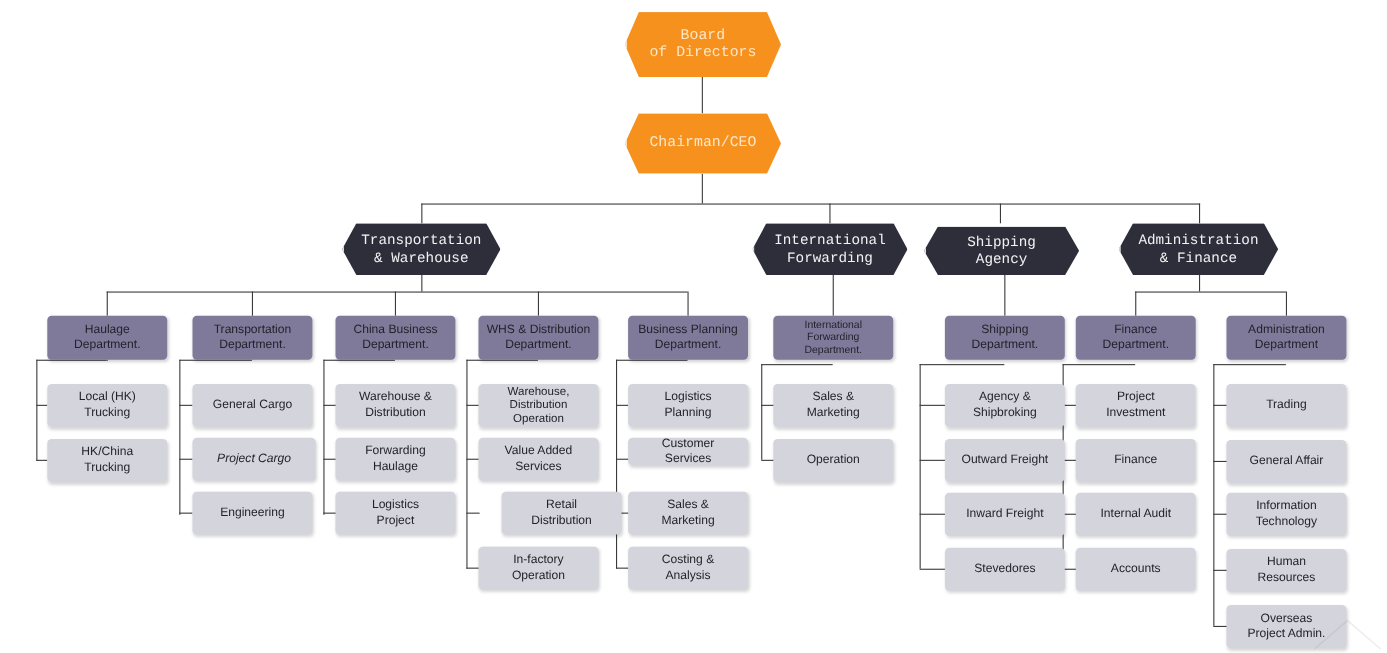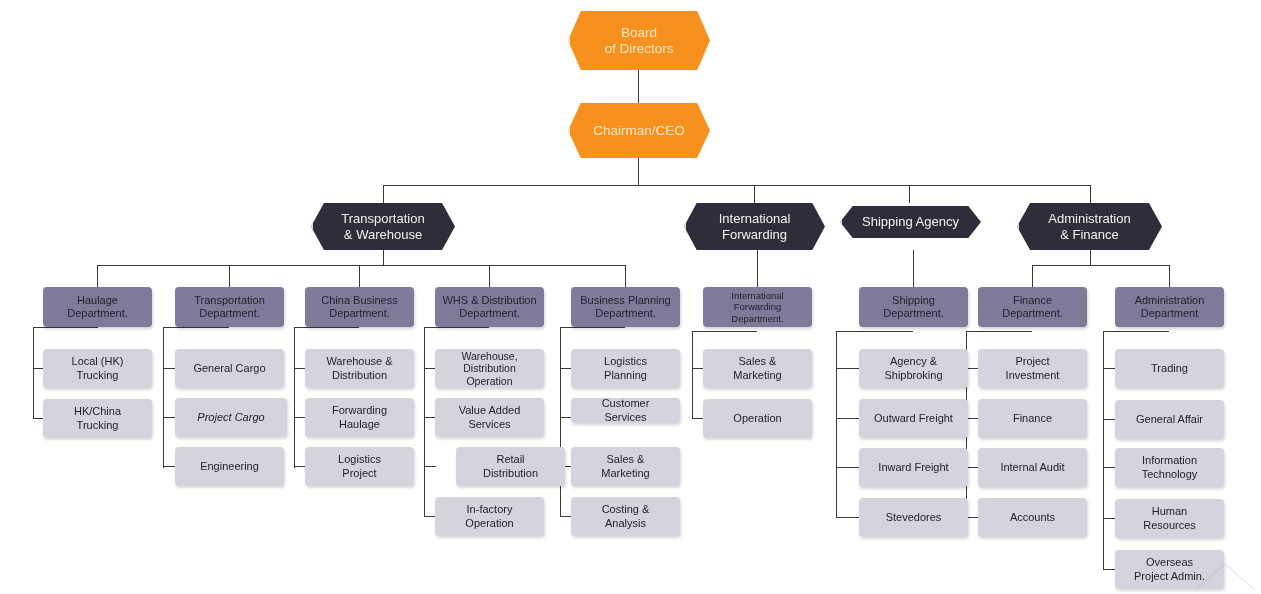--- a/index.html
+++ b/index.html
@@ -22,20 +22,21 @@
   
   .hex{
     position:absolute;
     display:flex;align-items:center;justify-content:center;
     text-align:center;
     color:#ffffff;
     line-height:1.18;
     clip-path:polygon(9% 0%,91% 0%,100% 50%,91% 100%,9% 100%,0% 50%);
     box-sizing:border-box;
     padding:0 14px;
+    font-family:Liberation Mono, monospace;
   }
   .hex .inner{position:relative;z-index:2;}
   .hex.orange{background:#f6911e;color:#fde6c8;}
   .hex.dark{background:#2e2e3a;color:#f2f2f4;}
   
   .hex::before{
     content:"";position:absolute;left:0;top:0;bottom:0;width:11px;
     background:linear-gradient(90deg,rgba(255,255,255,.55),rgba(255,255,255,0));
     z-index:1;pointer-events:none;
   }
@@ -182,21 +183,21 @@
     </span>
   </div>
 
   <div class="hex dark" style="left:684px;top:203px;width:141px;height:47px;font-size:13px;">
     <span class="inner">
       <span>International</span><br>
       <span>Forwarding</span>
     </span>
   </div>
 
-  <div class="hex dark" style="left:840px;top:206px;width:141px;height:32px;font-size:13px;">
+  <div class="hex dark" style="left:840px;top:206px;width:141px;height:44px;font-size:13px;">
     <span class="inner">Shipping  Agency</span>
   </div>
 
   <div class="hex dark" style="left:1017px;top:203px;width:145px;height:47px;font-size:13px;">
     <span class="inner">
       <span>Administration</span><br>
       <span>&amp; Finance</span>
     </span>
   </div>
 

